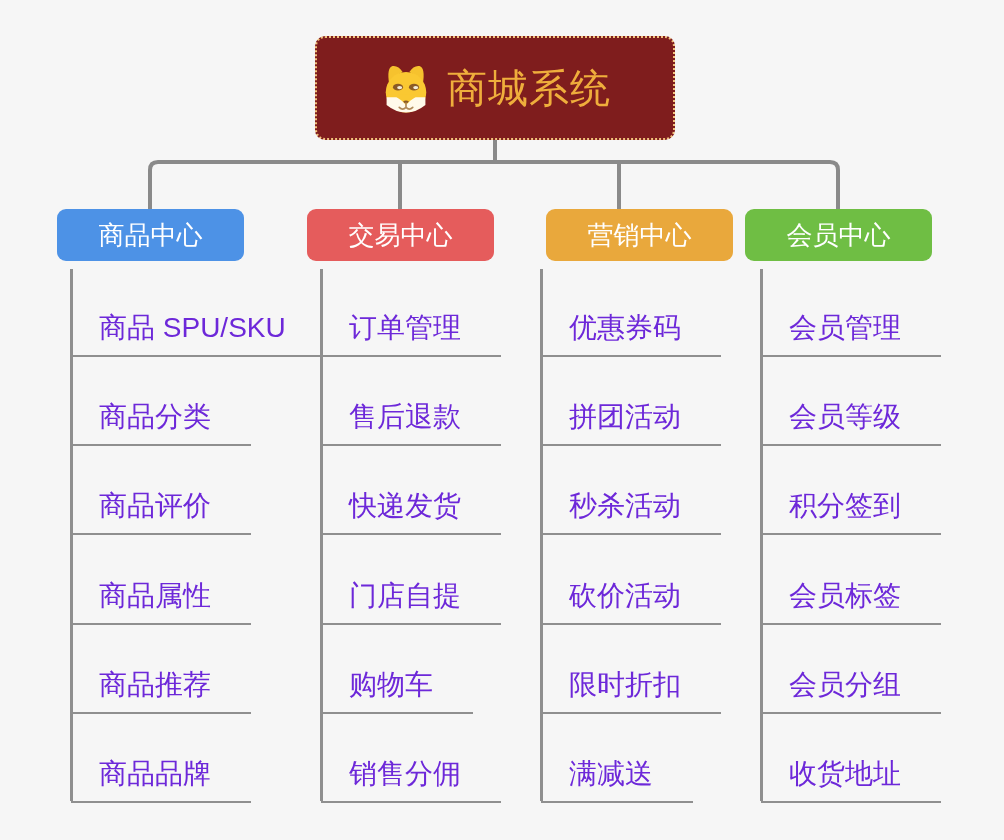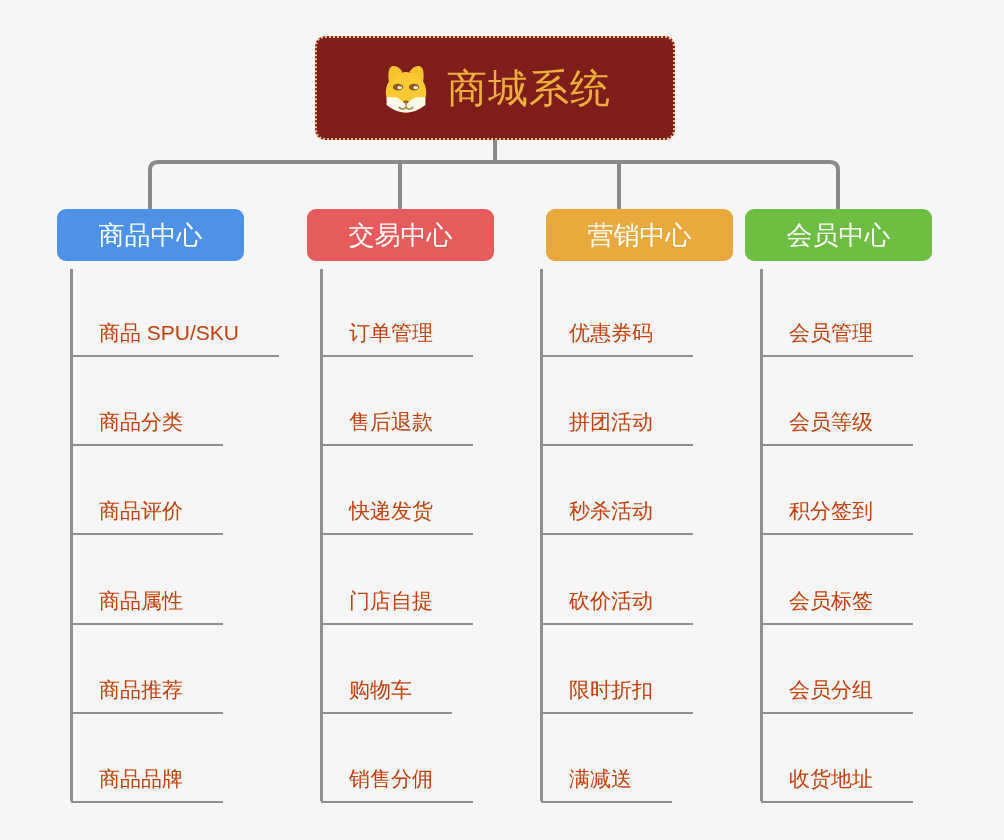--- a/index.html
+++ b/index.html
@@ -40,21 +40,21 @@
   .col-line{
     position:absolute;left:-1px;top:0;height:100%;width:3px;
     background:#8f8f8f;display:block;
   }
   .child{
     position:absolute;left:0;
     box-sizing:border-box;height:44px;
     display:flex;align-items:flex-end;
     padding:0 40px 8px 28px;
     border-bottom:2px solid #8f8f8f;
-    font-size:21px;color:#c2410c;white-space:nowrap;
+    font-size:28px;color:#6d28d9;white-space:nowrap;
   }
   .children div.child:nth-of-type(1){top:44px;}
   .children div.child:nth-of-type(2){top:133px;}
   .children div.child:nth-of-type(3){top:222px;}
   .children div.child:nth-of-type(4){top:312px;text-align:right;}
   .children div.child:nth-of-type(5){top:401px;}
   .children div.child:nth-of-type(6){top:490px;}
 </style>
 </head>
 <body>

